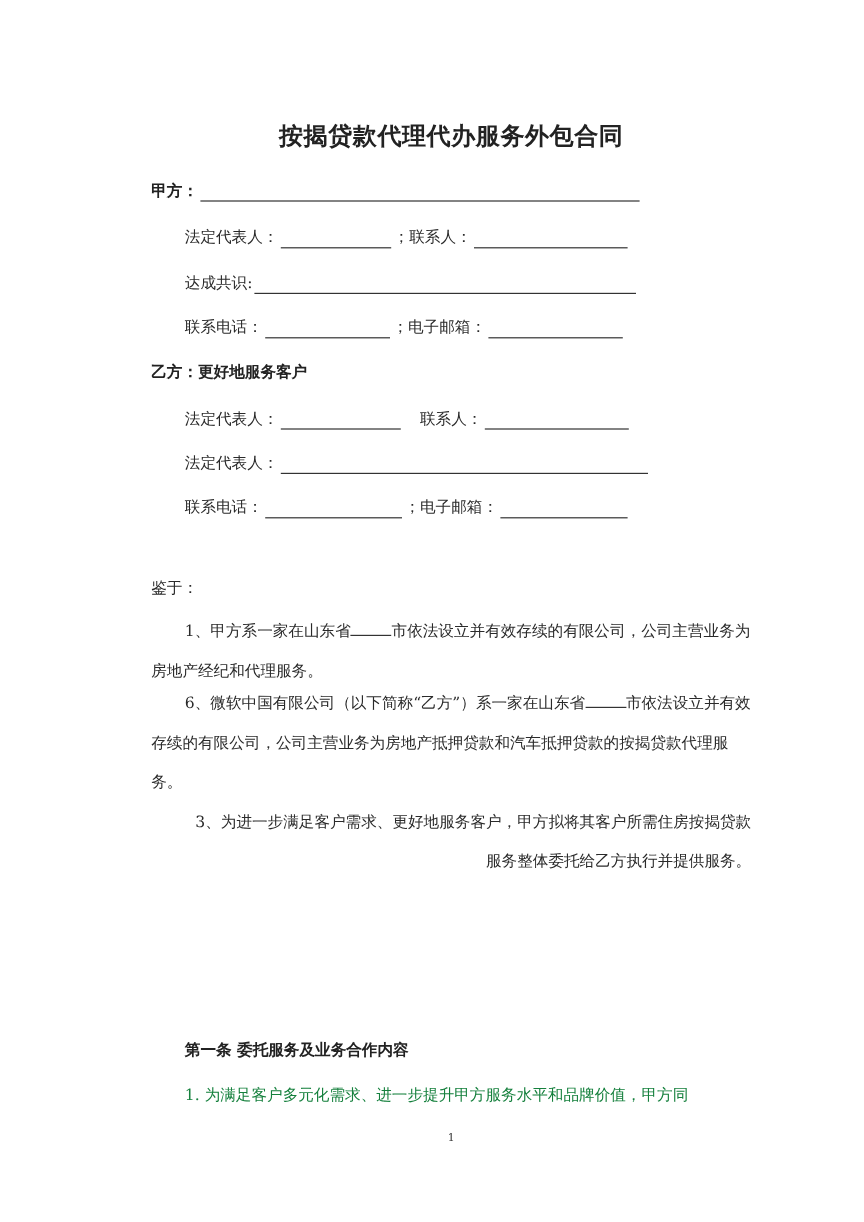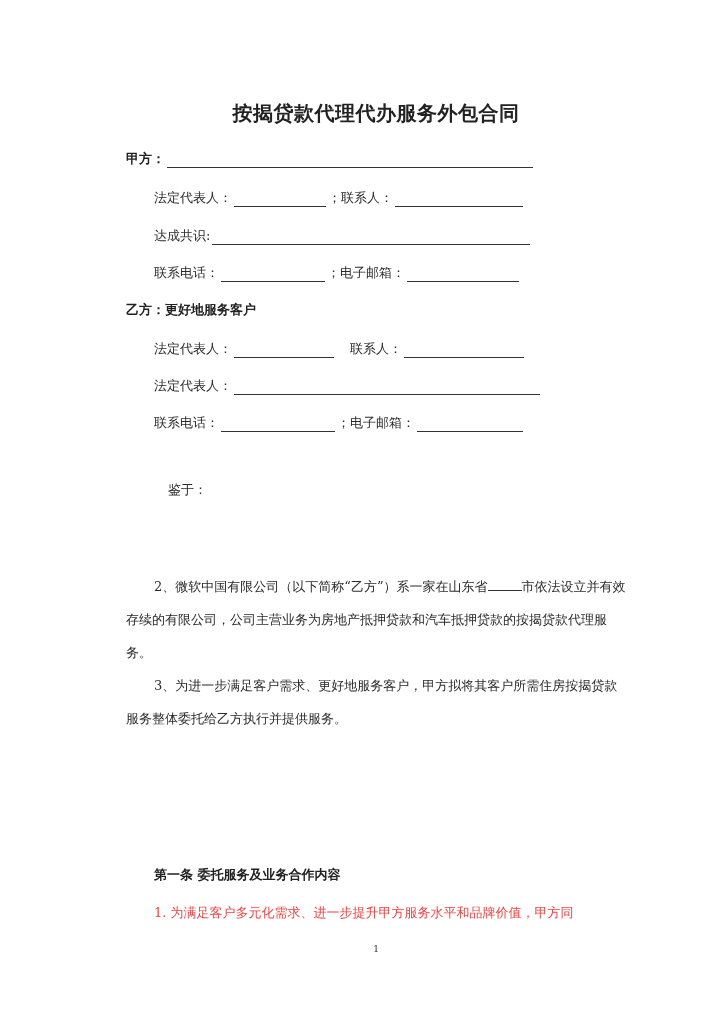--- a/index.html
+++ b/index.html
@@ -70,30 +70,33 @@
   </div>
 
   <div class="abs field-row" style="left:138px; top:414px;">
     <span>联系电话：</span>
     <span class="uline" style="width:114px;"></span>
     <span>；</span>
     <span>电子邮箱：</span>
     <span class="uline" style="width:106px;"></span>
   </div>
 
-  <div class="abs" style="left:110px; top:481px; font-size:13px; color:#2a2a2a;margin-left:42px;">鉴于：</div>
+  <div class="abs" style="left:110px; top:481px; font-size:13px; color:#2a2a2a;">鉴于：</div>
 
+  <div class="para" style="top:510px;">
+    <span class="indent"></span><span>1、甲方系一家在山东省</span><span class="blank"></span><span>市依法设立并有效存续的有限公司，公司主营业务为房地产经纪和代理服务。</span>
+  </div>
 
   <div class="para" style="top:570px;">
-    <span class="indent"></span><span>2、微软中国有限公司（以下简称“乙方”）系一家在山东省</span><span class="blank"></span><span>市依法设立并有效存续的有限公司，公司主营业务为房地产抵押贷款和汽车抵押贷款的按揭贷款代理服务。</span>
+    <span class="indent"></span><span>6、微软中国有限公司（以下简称“乙方”）系一家在山东省</span><span class="blank"></span><span>市依法设立并有效存续的有限公司，公司主营业务为房地产抵押贷款和汽车抵押贷款的按揭贷款代理服务。</span>
   </div>
 
-  <div class="para" style="top:669px;">
+  <div class="para" style="top:669px;text-align:right;">
     <span class="indent"></span><span>3、为进一步满足客户需求、更好地服务客户，甲方拟将其客户所需住房按揭贷款服务整体委托给乙方执行并提供服务。</span>
   </div>
 
 
   <div class="abs section-title" style="left:138px; top:866px;">第一条  委托服务及业务合作内容</div>
 
-  <div class="abs" style="left:138px; top:904px; font-size:13px; color:#ef4444;">1.  为满足客户多元化需求、进一步提升甲方服务水平和品牌价值，甲方同</div>
+  <div class="abs" style="left:138px; top:904px; font-size:13px; color:#15803d;">1.  为满足客户多元化需求、进一步提升甲方服务水平和品牌价值，甲方同</div>
 
   <div class="abs page-num">1</div>
 </div>
 
 </body></html>

